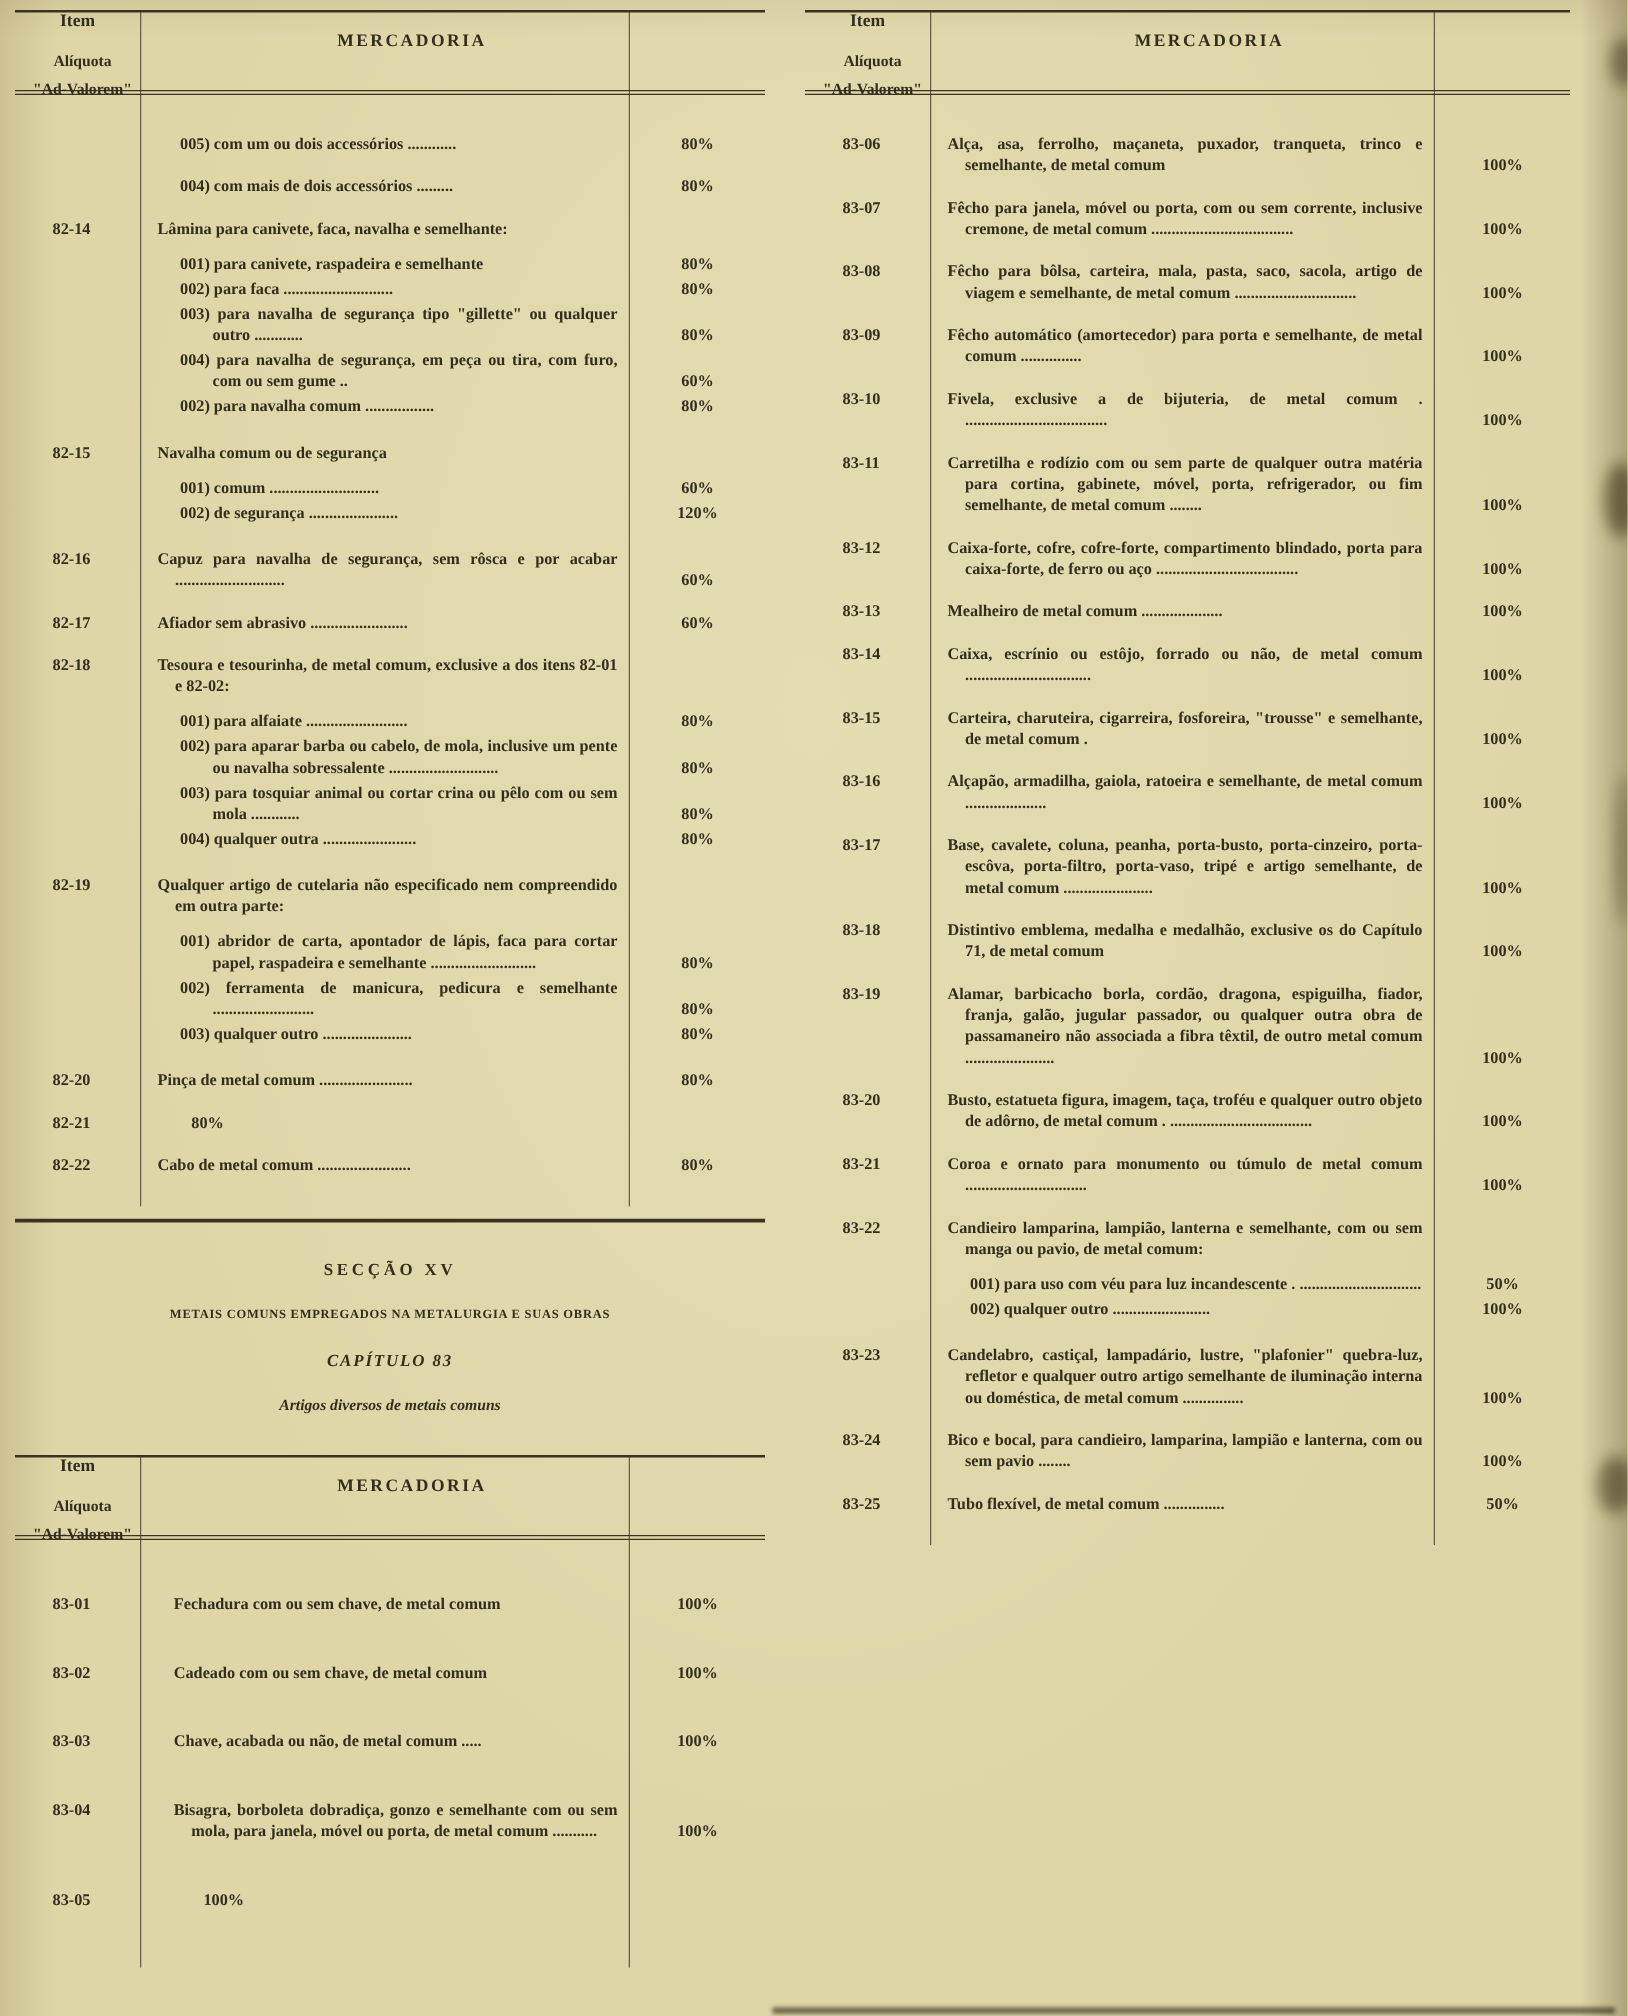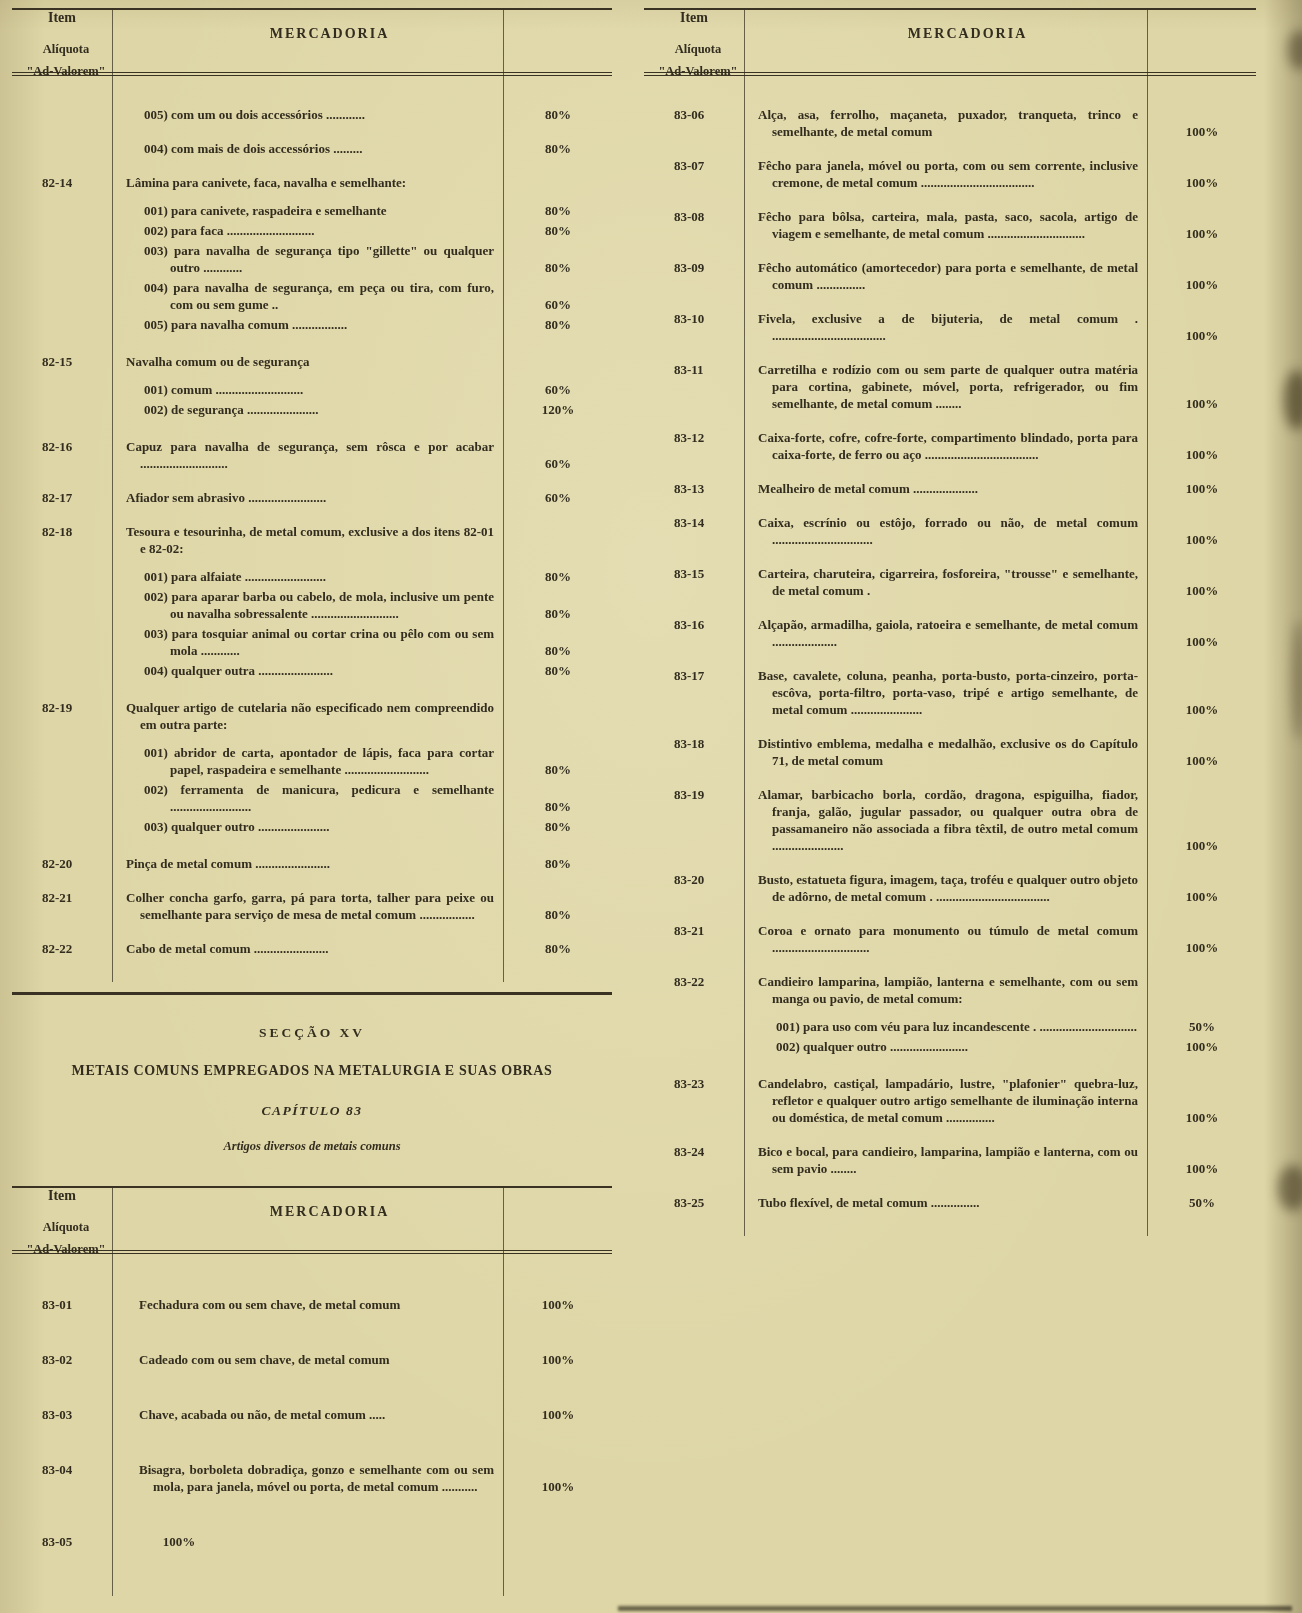--- a/index.html
+++ b/index.html
@@ -58,21 +58,21 @@
   .entry-rate { width:108px; flex-shrink:0; text-align:center;
     font-weight:bold; font-size:13px; line-height:17px; padding-bottom:0; }
   .subs { margin-top:11px; }
   .subs .entry { margin-bottom:3px; }
   .tbody-spacious .row { margin-bottom:38px;gap:13px; }
   .tbody-spacious { padding-top:42px; }
 
   .section { margin-top:10px; border-top:3px solid #3a3323; padding-top:30px;
     text-align:center; padding-bottom:6px; }
   .sec-title { font-weight:bold; font-size:13.5px; letter-spacing:3px; }
-  .sec-sub { margin-top:22px; font-weight:bold; font-size:14px; letter-spacing:0.6px; }
+  .sec-sub { margin-top:22px; font-weight:bold; font-size:10px; letter-spacing:0.6px; }
   .sec-cap { margin-top:24px; font-weight:bold; font-style:italic; font-size:13.5px; letter-spacing:1.5px; }
   .sec-capsub { margin-top:20px; font-style:italic; font-weight:bold; font-size:12.5px; }
   .tbl2 { margin-top:26px; }
 
   .stain { position:absolute; border-radius:50%; filter:blur(6px); pointer-events:none; }
   .stain-1 { right:-8px; top:370px; width:26px; height:60px; background:rgba(42,32,10,0.55); }
   .stain-2 { right:-6px; top:1165px; width:30px; height:46px; background:rgba(42,32,10,0.5); }
   .stain-3 { right:-10px; top:30px;  width:24px; height:40px; background:rgba(42,32,10,0.45); }
   .stain-4 { right:-4px; top:620px; width:14px; height:120px; background:rgba(52,40,16,0.35); }
   .bottom-streak { position:absolute; left:618px; right:10px; bottom:2px; height:5px;
@@ -133,21 +133,21 @@
                 </div>
                 <div class="entry sub">
                   <div class="entry-text">003) para navalha de segurança tipo "gillette" ou qualquer outro ............</div>
                   <div class="entry-rate">80%</div>
                 </div>
                 <div class="entry sub">
                   <div class="entry-text">004) para navalha de segurança, em peça ou tira, com furo, com ou sem gume ..</div>
                   <div class="entry-rate">60%</div>
                 </div>
                 <div class="entry sub">
-                  <div class="entry-text">005) para navalha comum .................</div>
+                  <div class="entry-text">002) para navalha comum .................</div>
                   <div class="entry-rate">80%</div>
                 </div>
               </div>
             </div>
           </div>
           <div class="row">
             <div class="c-item">82-15</div>
             <div class="c-body">
               <div class="entry">
                 <div class="entry-text">Navalha comum ou de segurança</div>
@@ -239,21 +239,20 @@
               <div class="entry">
                 <div class="entry-text">Pinça de metal comum .......................</div>
                 <div class="entry-rate">80%</div>
               </div>
             </div>
           </div>
           <div class="row">
             <div class="c-item">82-21</div>
             <div class="c-body">
               <div class="entry">
-                <div class="entry-text">Colher concha garfo, garra, pá para torta, talher para peixe ou semelhante para serviço de mesa de metal comum .................</div>
                 <div class="entry-rate">80%</div>
               </div>
             </div>
           </div>
           <div class="row">
             <div class="c-item">82-22</div>
             <div class="c-body">
               <div class="entry">
                 <div class="entry-text">Cabo de metal comum .......................</div>
                 <div class="entry-rate">80%</div>

